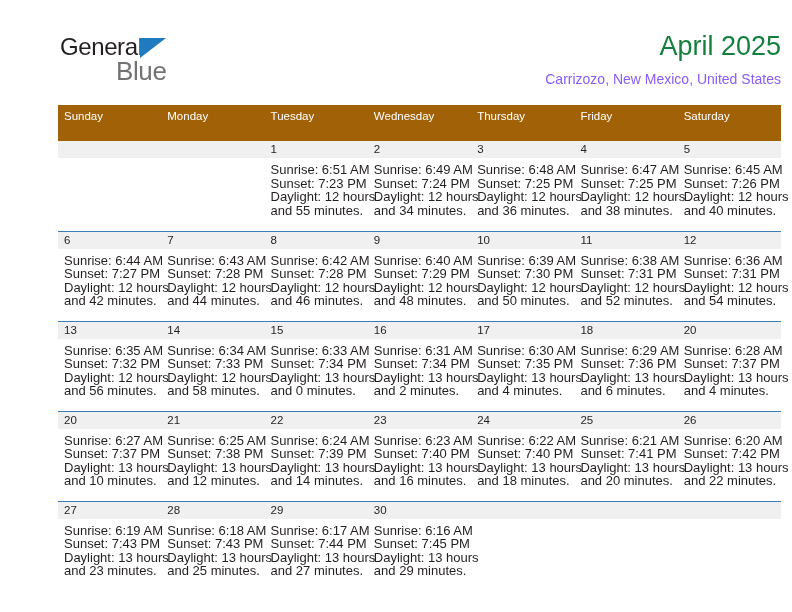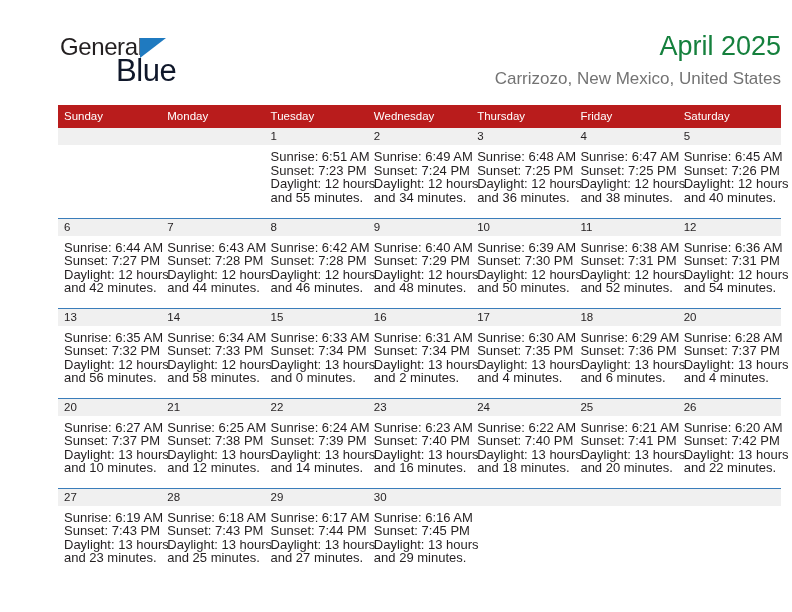--- a/index.html
+++ b/index.html
@@ -53,64 +53,64 @@
     top: 4px;
     width: 0;
     height: 0;
     border-left: 26px solid #1f7ac0;
     border-bottom: 20px solid transparent;
   }
   .logo-blue {
     position: absolute;
     left: 58px;
     top: 24px;
-    font-size: 31px;
+    font-size: 26px;
     letter-spacing: -0.4px;
-    color: #0f172a;
+    color: #737373;
     line-height: 26px;
   }
 
   .title-block {
     position: absolute;
     right: 0;
     top: 0;
     text-align: right;
   }
   .cal-title {
     font-size: 27px;
     color: #15803d;
     line-height: 32px;
     white-space: nowrap;
   }
   .cal-subtitle {
     margin-top: 8px;
-    font-size: 17px;
-    color: #737373;
+    font-size: 14px;
+    color: #8b5cf6;
     line-height: 18px;
     white-space: nowrap;
   }
 
   
   .calendar {
     position: absolute;
     left: 34px;
     top: 105px;
     width: 723px;
     border-collapse: collapse;
     table-layout: fixed;
   }
   .calendar col { width: 103.28px; }
 
   thead th {
-    background: #b91c1c;
+    background: #a16207;
     color: #ffffff;
     font-size: 11.5px;
     font-weight: normal;
     text-align: left;
-    padding: 5px 0 6px 6px;
+    padding: 5px 0 19px 6px;
     height: 19px;
     box-sizing: border-box;
     vertical-align: middle;
   }
 
   tbody tr { height: 90px; }
 
   tbody td {
     vertical-align: top;
     padding: 0;

